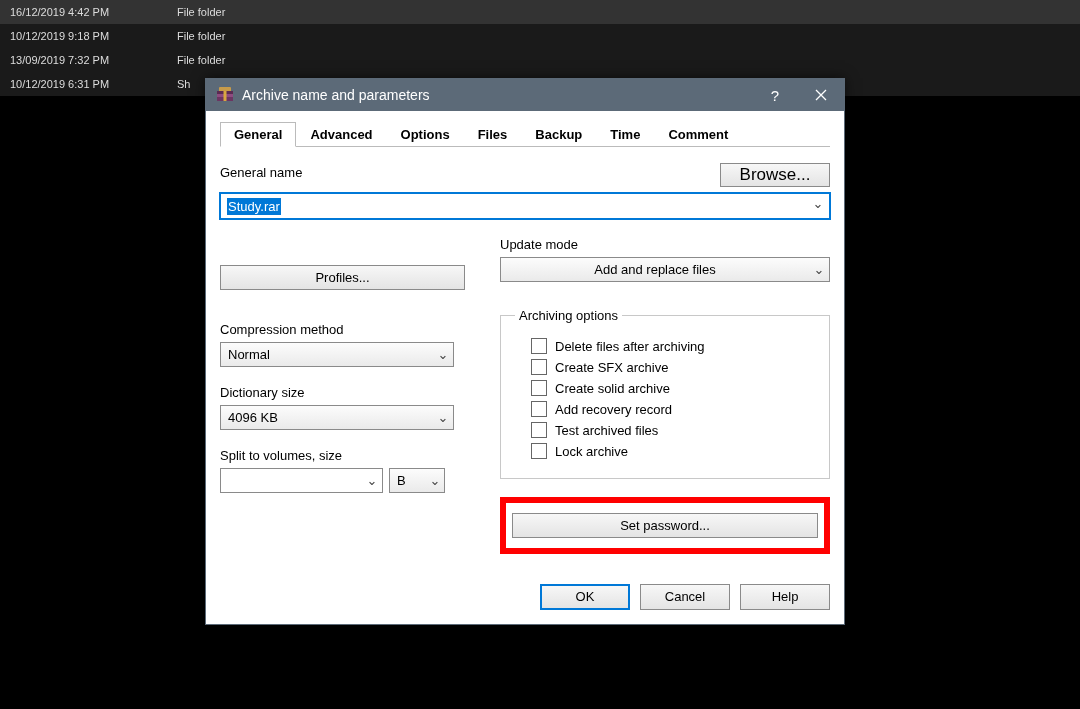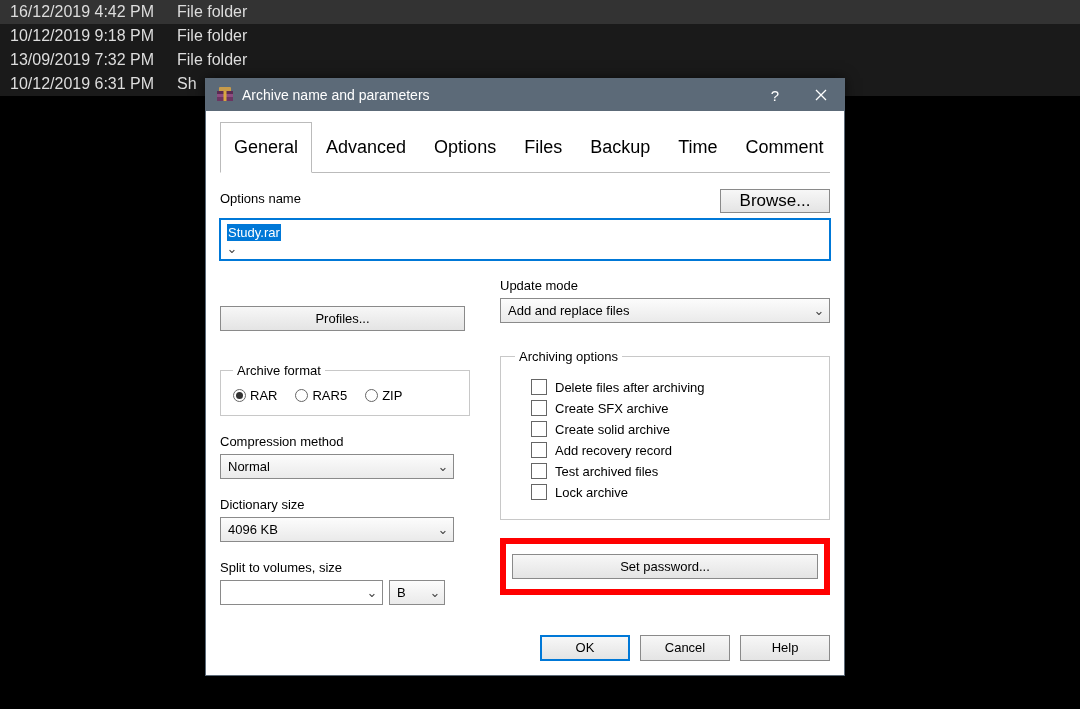--- a/index.html
+++ b/index.html
@@ -18,21 +18,21 @@
     position: absolute;
     top: 0; left: 0;
     width: 100%;
     background: #1a1a1a;
   }
   .bg-row {
     display: flex;
     height: 24px;
     line-height: 24px;
     color: #ddd;
-    font-size: 16px;
+    font-size: 11px;
   }
   .bg-row.hilite { background: #333; }
   .bg-row .col-date { width: 177px; padding-left: 10px; }
   .bg-row .col-type { padding-left: 0px; }
 
   
   .dialog {
     position: absolute;
     left: 205px;
     top: 78px;
@@ -65,26 +65,27 @@
     padding: 10px 14px 14px 14px;
   }
 
   
   .tabs {
     display: flex;
     border-bottom: 1px solid #bbb;
     margin-bottom: 16px;
   }
   .tab {
-    padding: 14px 13px;
-    font-size: 18px;
+    padding: 4px 13px;
+    font-size: 13px;
     position: relative;
     top: 1px;
     border: 1px solid transparent;
     color: #000;
+    font-weight: bold;
   }
   .tab.active {
     border: 1px solid #bbb;
     border-bottom: 1px solid #fff;
     background: #fff;
   }
 
   
   .top-row {
     display: flex;
@@ -95,25 +96,24 @@
   .browse-btn {
     width: 110px; height: 24px;
     border: 1px solid #8a8a8a;
     background: linear-gradient(#f7f7f7,#e4e4e4);
     font-size: 17px;
     text-align: center; line-height: 22px;
   }
 
   .archive-name-combo {
     display: flex;
-    height: 41px;
+    height: 26px;
     border: 1px solid #0078d7;
     outline: 1px solid #0078d7;
     margin-bottom: 18px;
-    flex-direction: column;
   }
   .archive-name-input {
     flex: 1;
     padding: 0 6px;
     display: flex; align-items: center;
   }
   .archive-name-input .seltext {
     background: #0078d7; color: #fff; padding: 1px 1px;
   }
   .combo-arrow {
@@ -168,21 +168,21 @@
   }
   .dropdown .dd-text { flex: 1; padding: 0 7px; }
   .dropdown .dd-arrow { width: 20px; text-align: center; color:#444; }
 
   .dropdown-right {
     flex: 1; height: 25px;
     border: 1px solid #8a8a8a;
     background: linear-gradient(#fcfcfc,#eaeaea);
     display: flex; align-items: center;
   }
-  .dropdown-right .dd-text { flex: 1; padding: 0 7px; }
+  .dropdown-right .dd-text { flex: 1; padding: 0 7px; text-align: center; }
   .dropdown-right .dd-arrow { width: 20px; text-align: center; color:#444; }
 
   .split-row { display: flex; gap: 6px; }
   .split-combo {
     flex: 0 0 163px; height: 25px;
     border: 1px solid #8a8a8a;
     background: #fff;
     display: flex; align-items: center;
   }
   .split-combo .dd-text { flex: 1; padding: 0 7px; }
@@ -286,54 +286,37 @@
       <div class="tab active">General</div>
       <div class="tab">Advanced</div>
       <div class="tab">Options</div>
       <div class="tab">Files</div>
       <div class="tab">Backup</div>
       <div class="tab">Time</div>
       <div class="tab">Comment</div>
     </div>
 
     <div class="top-row">
-      <span class="lbl">Options name</span>
+      <span class="lbl">General name</span>
       <div class="browse-btn">Browse...</div>
     </div>
 
     <div class="archive-name-combo">
       <div class="archive-name-input">
         <span class="seltext">Study.rar</span>
       </div>
       <div class="combo-arrow"></div>
     </div>
 
     <div class="body">
 
       <div class="col-left">
         <div style="height:28px"></div>
         <div class="profiles-btn">Profiles...</div>
 
-        <fieldset class="format-group">
-          <legend>Archive format</legend>
-          <div class="radios">
-            <label class="radio">
-              <span class="dot checked"></span>
-              <span>RAR</span>
-            </label>
-            <label class="radio">
-              <span class="dot"></span>
-              <span>RAR5</span>
-            </label>
-            <label class="radio">
-              <span class="dot"></span>
-              <span>ZIP</span>
-            </label>
-          </div>
-        </fieldset>
 
         <span class="label">Compression method</span>
         <div class="dropdown">
           <span class="dd-text">Normal</span>
           <span class="dd-arrow">⌄</span>
         </div>
 
         <span class="label">Dictionary size</span>
         <div class="dropdown">
           <span class="dd-text">4096 KB</span>

